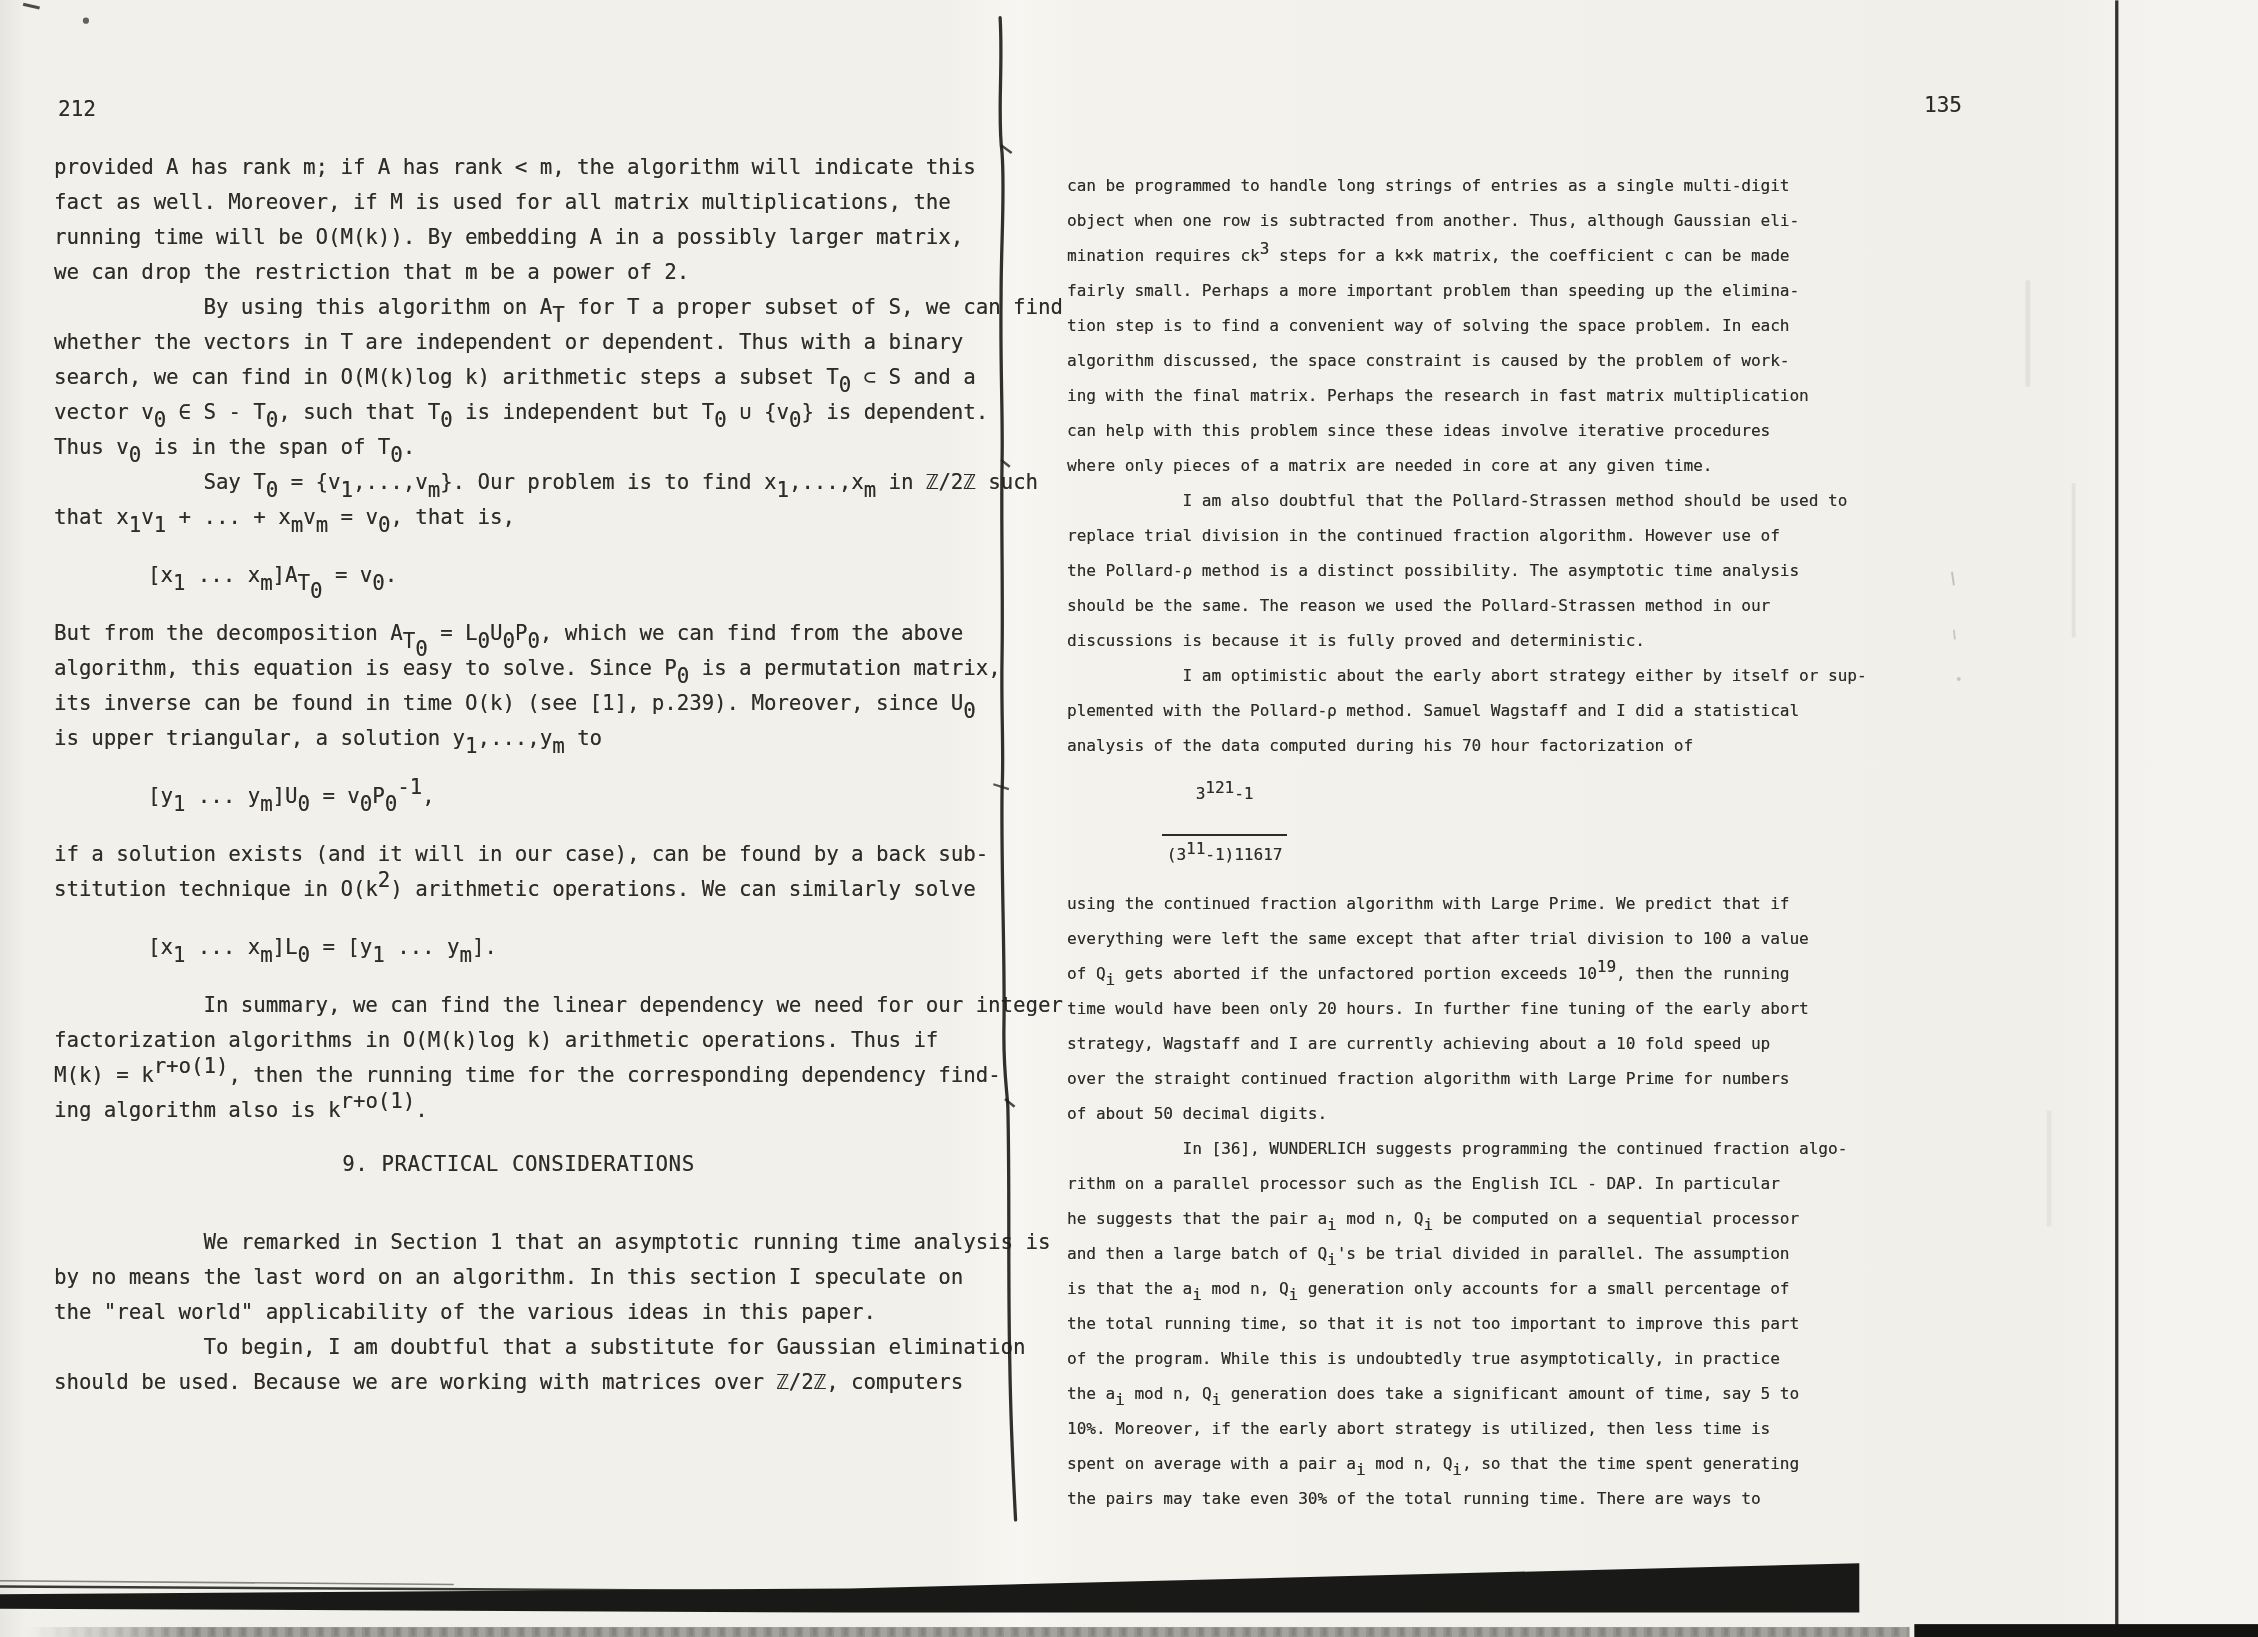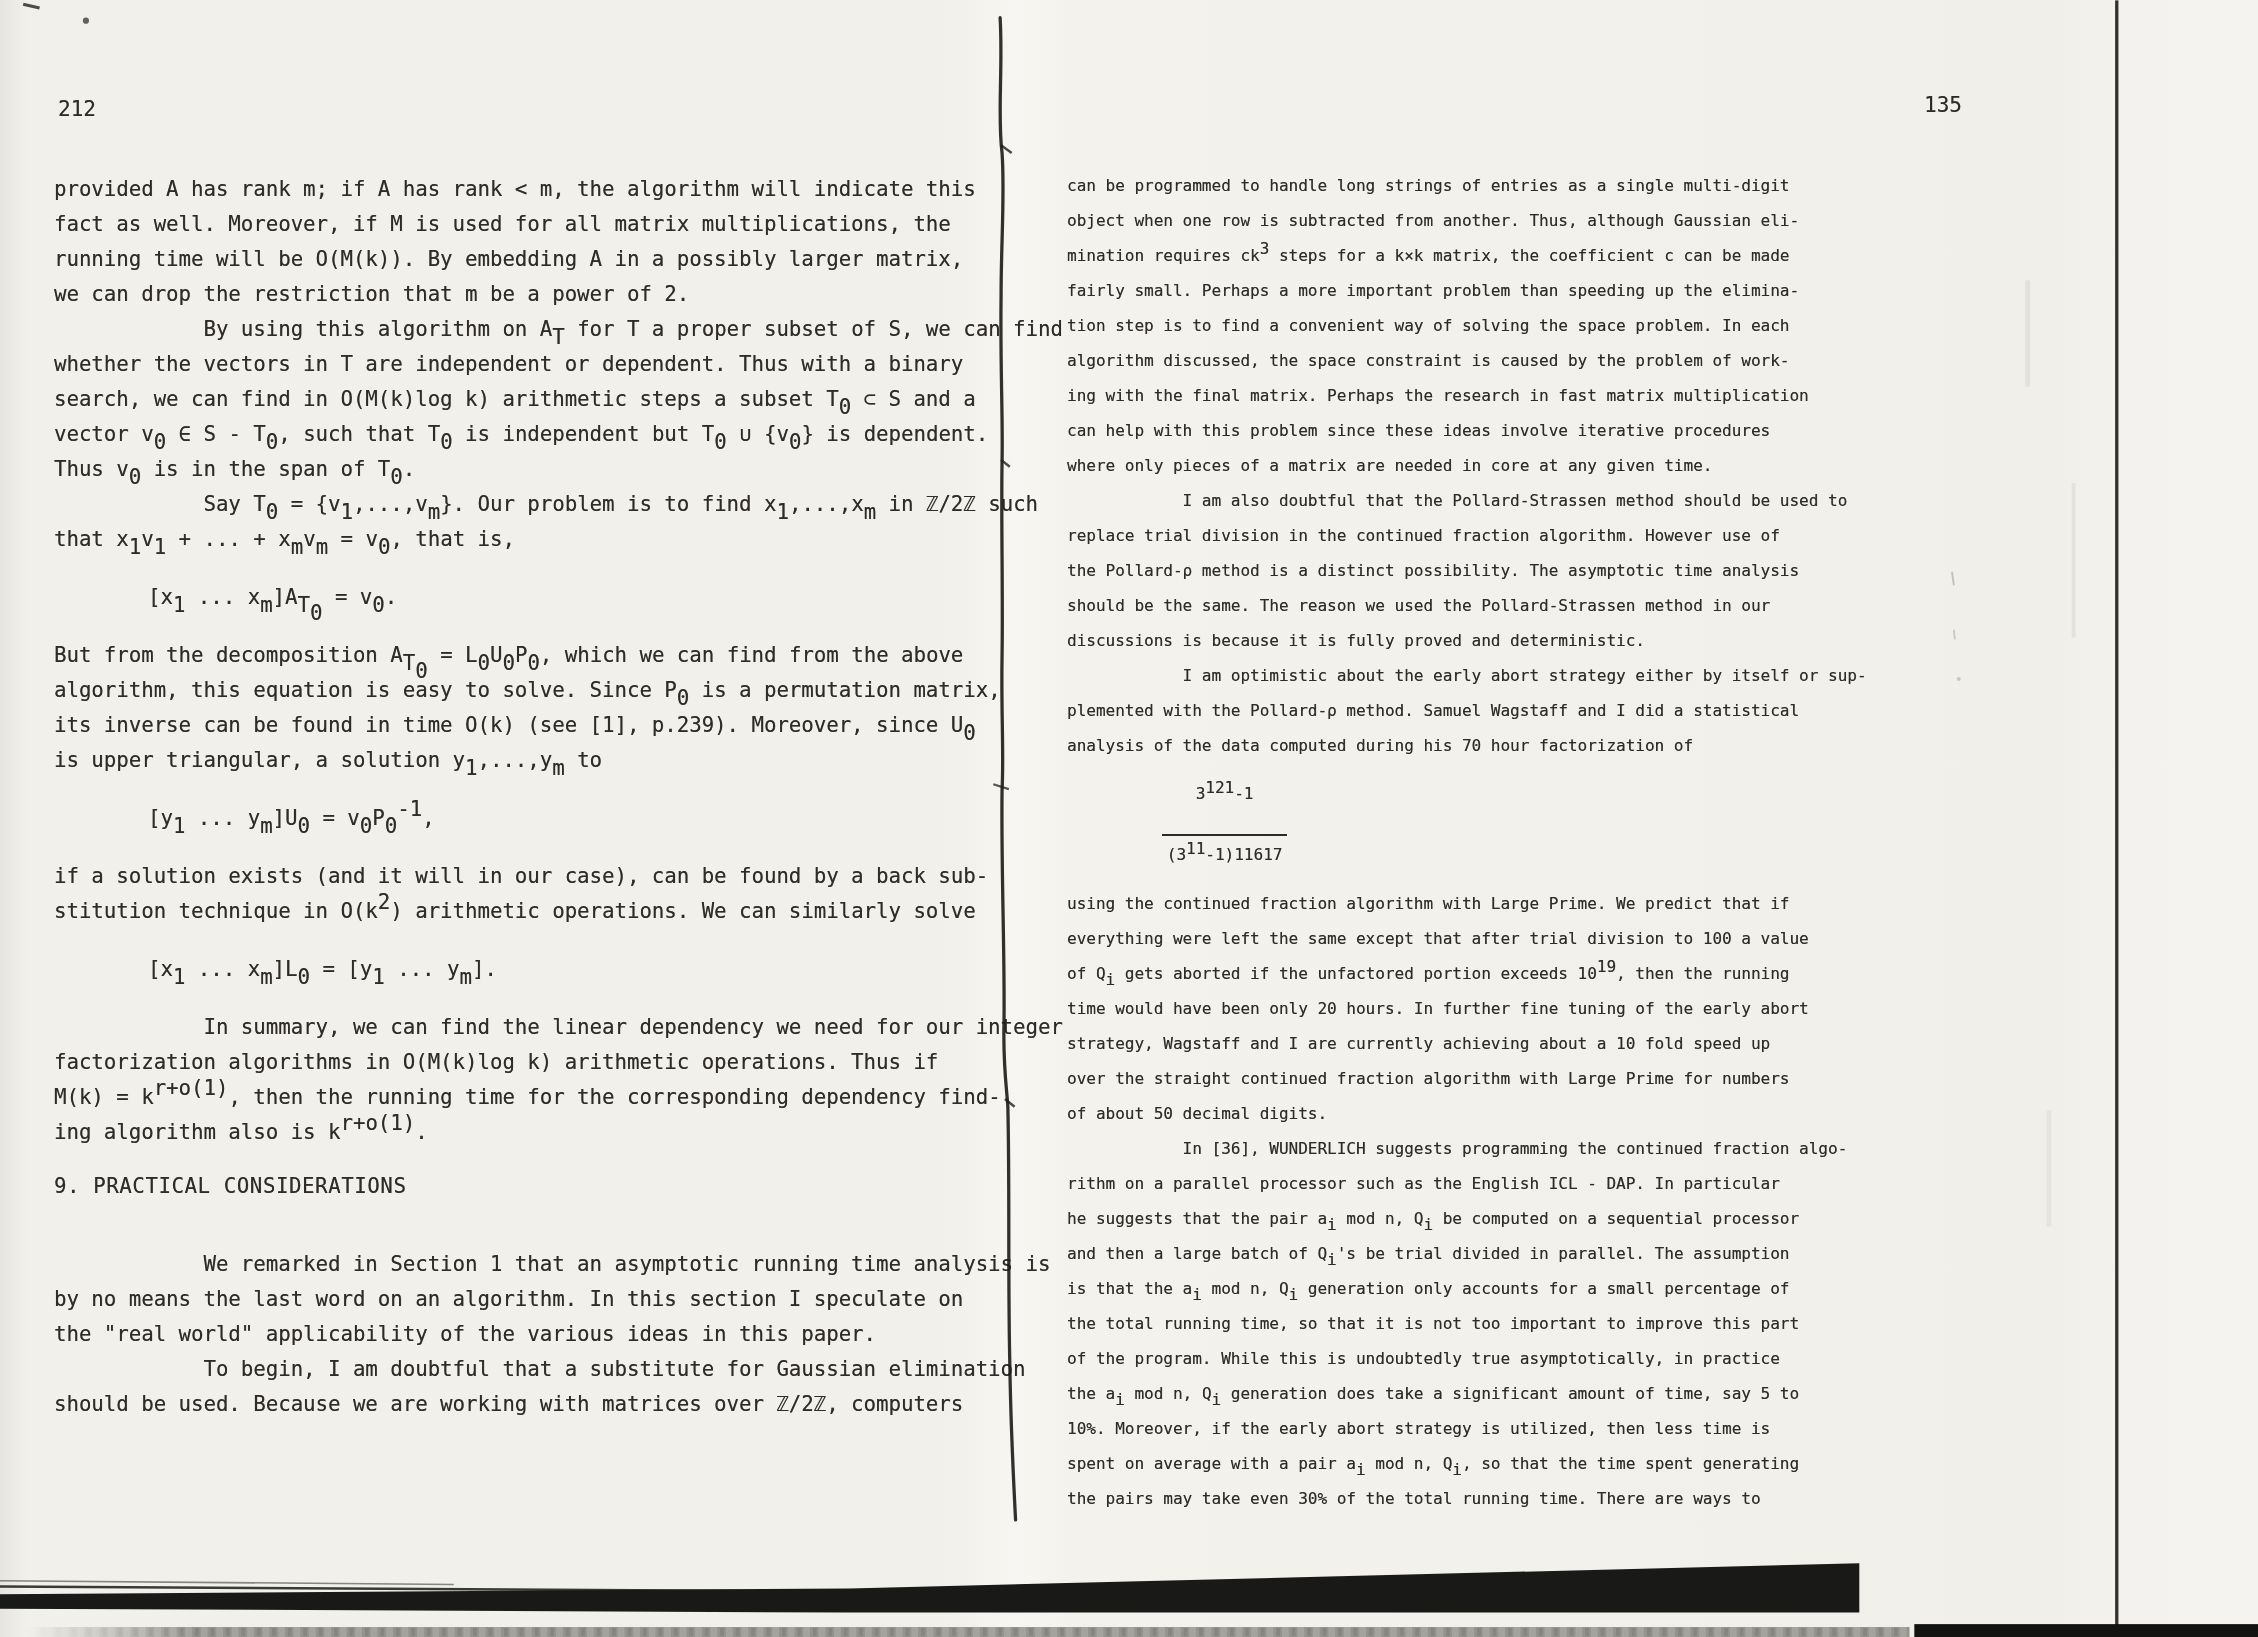--- a/index.html
+++ b/index.html
@@ -9,26 +9,26 @@
     overflow:hidden;
     background:
       linear-gradient(90deg,
         #e7e5e0 0px, #f1f0eb 27px, #f1f0eb 42%,
         #f7f6f2 45%, #f3f2ed 47.5%,
         #f0efea 91%, #f3f2ee 94%, #f4f3ef 100%);
     font-family:"DejaVu Sans Mono","Liberation Mono","DejaVu Sans",monospace;
     color:var(--ink,#2e2b28);
   }
   .page-text{position:absolute;white-space:pre;text-shadow:0.2px 0.3px 0.6px rgba(46,43,40,.55);}
-  .page-text.left{left:54px;top:172px;width:929px;font-size:20.7px;line-height:35px;}
+  .page-text.left{left:54px;top:150px;width:929px;font-size:20.7px;line-height:35px;}
   .page-text.right{left:1067px;top:168px;width:861px;font-size:16px;line-height:35px;}
   .tline{white-space:pre;}
   .block{margin:0;}
   .left .equation{margin:23px 0;}
-  .heading-block{margin:19.3px 0 43px;letter-spacing:0.6px;}
+  .heading-block{margin:19.3px 0 43px;letter-spacing:0.6px;text-align:center;}
   .fraction-block{margin:15.4px 0 13.5px;}
   .sb{position:relative;top:.38em;}
   .sp{position:relative;top:-.42em;}
   .frac{display:inline-block;text-align:center;margin-left:95px;}
   .frac .num{line-height:31px;padding:0 4.8px 1px;}
   .frac .den{line-height:33px;border-top:2.3px solid var(--ink,#2e2b28);padding:1.9px 4.8px 0;margin-top:24px;}
   .pagenum{position:absolute;font-size:21px;text-shadow:0.2px 0.3px 0.6px rgba(46,43,40,.5);}
   .pn-left{left:58px;top:97px;}
   .pn-right{left:1924px;top:93px;}
   .artifacts{position:absolute;left:0;top:0;pointer-events:none;}

